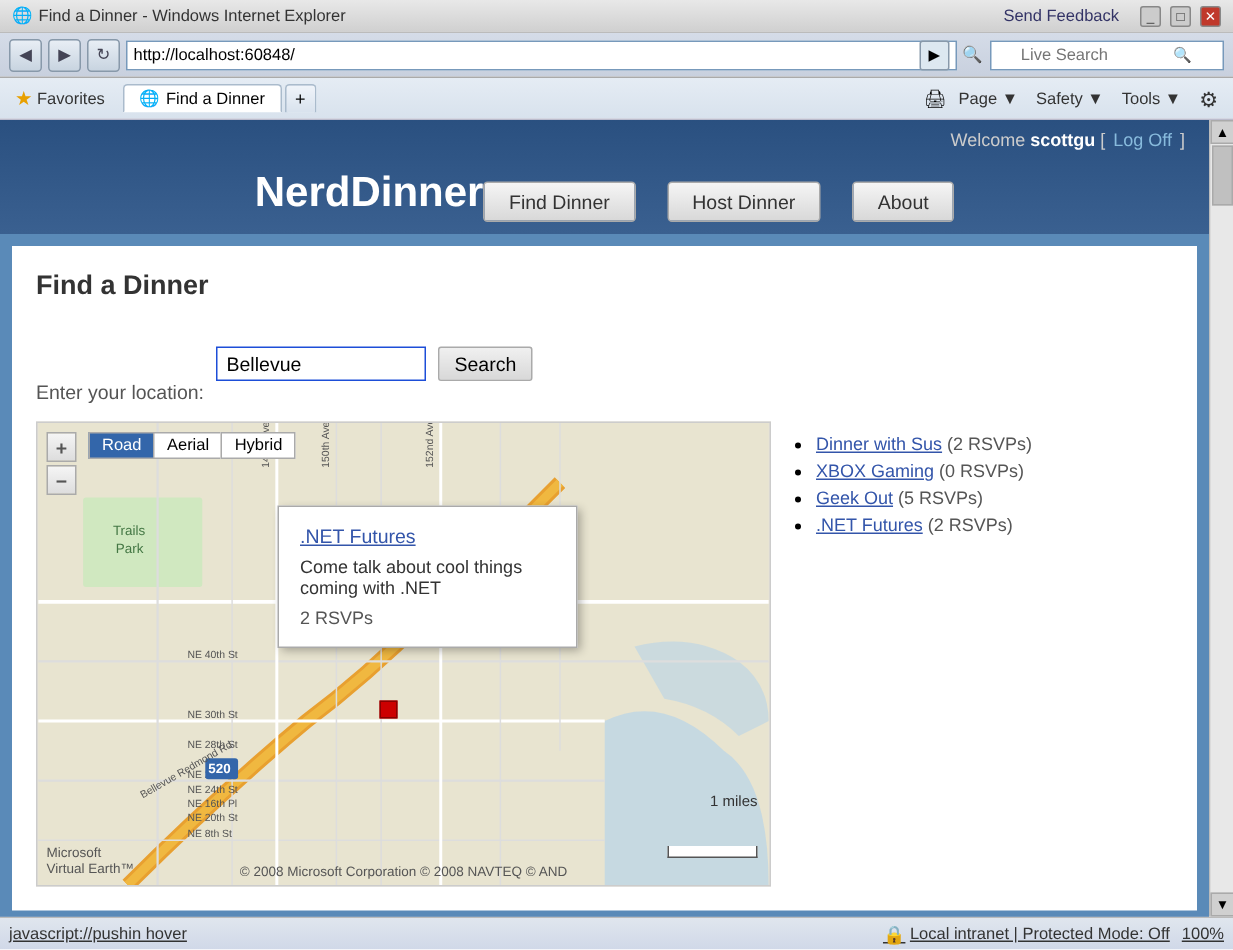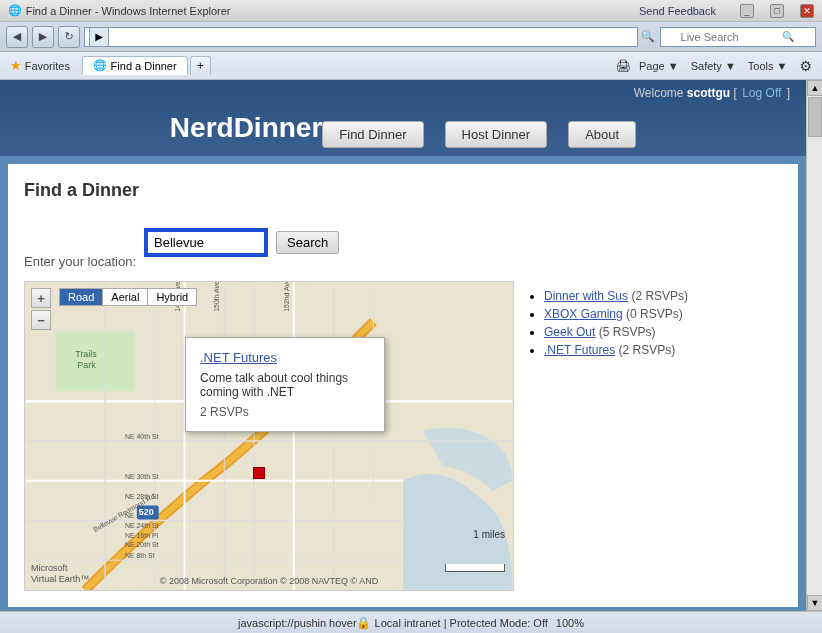--- a/index.html
+++ b/index.html
@@ -11,21 +11,21 @@
       height: 22px;
       display: flex;
       align-items: center;
       justify-content: space-between;
       padding: 0 8px;
       border-bottom: 1px solid #bbb;
       font-size: 11px;
       color: #333;
     }
     .browser-titlebar-left { display: flex; align-items: center; gap: 4px; }
-    .browser-titlebar-right { display: flex; align-items: center; gap: 16px; }
+    .browser-titlebar-right { display: flex; align-items: center; gap: 6px; }
     .titlebar-btn {
       width: 14px; height: 14px; border-radius: 2px; border: 1px solid #888;
       display: inline-flex; align-items: center; justify-content: center;
       font-size: 9px; cursor: pointer; background: #ccc;
     }
     .titlebar-btn.close { background: #c0392b; color: white; }
 
     .browser-addressbar {
       background: linear-gradient(to bottom, #d5dce8, #c8d0de);
       height: 30px;
@@ -108,21 +108,22 @@
       display: flex; align-items: center; justify-content: center; font-size: 9px; cursor: pointer;
     }
     .scroll-track { flex: 1; background: #e8e8e8; }
     .scroll-thumb { width: 14px; height: 40px; background: #c0c0c0; border: 1px solid #aaa; margin: 1px; }
 
     
     .browser-statusbar {
       height: 22px; background: linear-gradient(to bottom, #e0e6ee, #d0d8e8);
       border-top: 1px solid #bbb; display: flex; align-items: center;
       padding: 0 6px; font-size: 11px; color: #333;
-      justify-content: center;
+      justify-content: space-between;
+      text-decoration: underline;
     }
     .status-right { display: flex; align-items: center; gap: 8px; }
     .status-zone { display: flex; align-items: center; gap: 3px; }
     .shield-icon { font-size: 12px; color: #4488cc; }
 
     
     .app-content {
       flex: 1; overflow: hidden; background: #4a76a8;
       display: flex; flex-direction: column;
     }
@@ -162,21 +163,21 @@
       min-height: 0;
     }
     .find-dinner-title {
       font-size: 18px; font-weight: bold; margin-bottom: 14px; color: #333;
     }
     .location-row {
       display: flex; align-items: center; gap: 8px; margin-bottom: 12px;
     }
     .location-label { color: #555; font-size: 13px; margin-top: 39px; }
     .location-input {
-      border: 4px solid #1d4ed8; padding: 3px 6px; font-size: 13px; width: 124px;
+      border: 1px solid #1d4ed8; padding: 3px 6px; font-size: 13px; width: 140px;
     }
     .search-button {
       background: linear-gradient(to bottom, #f0f0f0, #d8d8d8);
       border: 1px solid #aaa; padding: 3px 10px; font-size: 13px; cursor: pointer;
       border-radius: 2px;
     }
 
     .map-results-area {
       display: flex; gap: 12px;
     }
@@ -277,20 +278,21 @@
     <span class="titlebar-btn">□</span>
     <span class="titlebar-btn close">✕</span>
   </div>
 </div>
 
 <div class="browser-addressbar">
   <div class="nav-btn">◀</div>
   <div class="nav-btn">▶</div>
   <div class="nav-btn">↻</div>
   <div class="address-box">
+    <input class="address-input" type="text" value="http://localhost:60848/" style="">
     <div class="go-btn">▶</div>
   </div>
   <div style="display:flex;align-items:center;gap:2px;">
     <span style="font-size:11px;color:#336;">🔍</span>
   </div>
   <div class="live-search-box">
     <input class="live-search-input" type="text" placeholder="Live Search" style="">
     <span class="search-go">🔍</span>
   </div>
 </div>

